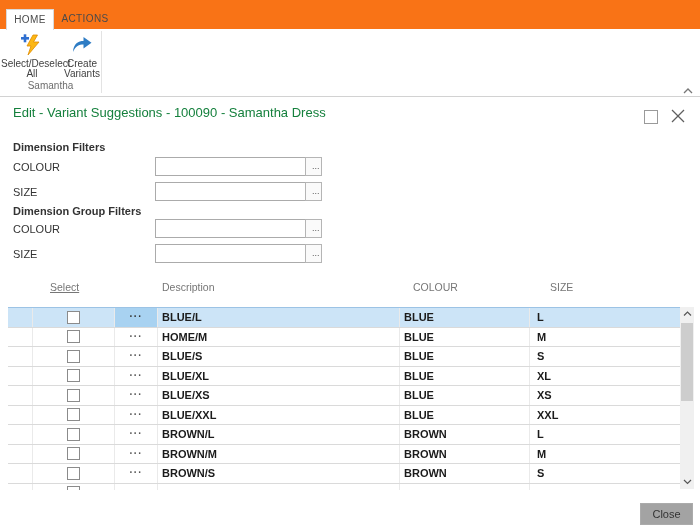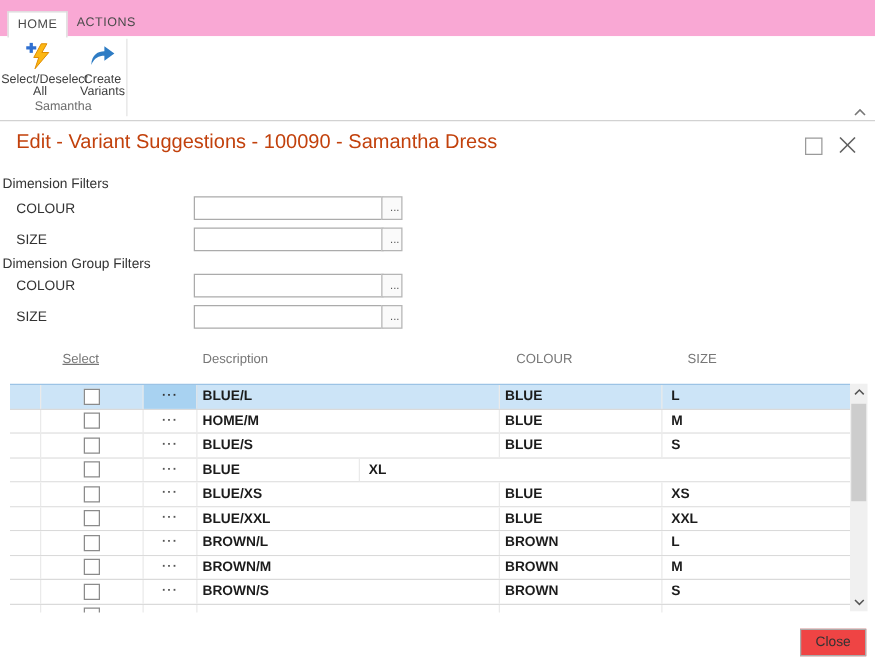--- a/index.html
+++ b/index.html
@@ -1,43 +1,43 @@
 <!DOCTYPE html>
 <html><head>
 <meta charset="utf-8">
 <style>
   html,body { margin:0; padding:0; }
   body {
     width:700px; height:530px; position:relative; overflow:hidden;
     background:#ffffff; font-family:"Liberation Sans", sans-serif; color:#333;
   }
   
-  .tab-strip { position:absolute; top:0; left:0; width:700px; height:29px; background:#f9a8d4; }
+  .tab-strip { position:absolute; top:0; left:0; width:700px; height:29px; background:#f97316; }
   .tab { position:absolute; top:9px; height:20px; line-height:20px; font-size:10px;
          color:#4a4a4a; text-align:center; letter-spacing:0.4px; cursor:default; }
   .tab-home { left:6px; width:46px; background:#ffffff; border:1px solid #d9d9d9; border-bottom:none; z-index:3; }
   .tab-actions { left:56px; width:58px; }
   .ribbon-content { position:absolute; top:29px; left:0; width:700px; height:68px;
                     background:#ffffff; border-bottom:1px solid #d2d2d2; box-sizing:border-box; }
   .ribbon-button { position:absolute; top:4px; text-align:center; font-size:10px; color:#3f3f3f; }
   .ribbon-button .icon { display:block; margin:0 auto 2px auto; width:24px; height:24px; }
   .ribbon-button .lbl { line-height:10px; }
   .rb1 { left:1px; width:62px; }
   .rb2 { left:63px; width:38px; }
   .group-label { position:absolute; left:0; top:51px; width:101px; text-align:center;
                  font-size:10px; color:#6d6d6d; }
   .group-divider { position:absolute; left:101px; top:2px; width:1px; height:62px; background:#e3e3e3; }
   .ribbon-collapse { position:absolute; right:6px; top:53px; width:12px; height:10px; cursor:pointer; }
   
-  .dialog-title { position:absolute; left:13px; top:105px; font-size:16px; color:#c2410c; }
+  .dialog-title { position:absolute; left:13px; top:105px; font-size:13px; color:#15803d; }
   .win-max { position:absolute; left:644px; top:110px; width:12px; height:12px;
              border:1px solid #9a9a9a; background:#fff; cursor:pointer; }
   .win-close { position:absolute; left:669px; top:107px; width:18px; height:18px; cursor:pointer; }
   
-  .section-title { position:absolute; left:2px; font-size:11px; font-weight:normal; color:#333; }
+  .section-title { position:absolute; left:13px; font-size:11px; font-weight:bold; color:#333; }
   .st1 { top:141px; } .st2 { top:205px; }
   .field-label { position:absolute; left:13px; font-size:11px; color:#333; }
   .fl1 { top:161px; } .fl2 { top:186px; } .fl3 { top:223px; } .fl4 { top:248px; }
   .field-input { position:absolute; left:155px; width:144px; height:17px; border:1px solid #ababab;
                  font-family:"Liberation Sans",sans-serif; font-size:11px; padding:0 3px; outline:none; }
   .fi1 { top:157px; } .fi2 { top:182px; } .fi3 { top:219px; } .fi4 { top:244px; }
   .assist-btn { position:absolute; left:305px; width:17px; height:19px; border:1px solid #b5b5b5;
                 background:#fafafa; font-size:9px; color:#555; text-align:center; line-height:15px;
                 box-sizing:border-box; cursor:pointer; }
   .ab1 { top:157px; } .ab2 { top:182px; } .ab3 { top:219px; } .ab4 { top:244px; }
@@ -59,21 +59,21 @@
   .cbx { width:11px; height:11px; border:1px solid #8b8b8b; background:#fff; cursor:pointer; }
   .trow.selected { background:#cce4f7; }
   .trow.selected .c-dots { background:#a8d2f1; color:#333; }
   
   .vscroll { position:absolute; left:680px; top:307px; width:14px; height:182px; background:#f0f0f0; }
   .vs-btn { position:absolute; left:0; width:14px; height:14px; display:flex; align-items:center;
             justify-content:center; cursor:pointer; }
   .vs-up { top:0; } .vs-down { bottom:0; }
   .vs-thumb { position:absolute; left:1px; top:16px; width:12px; height:78px; background:#cdcdcd; cursor:grab; }
   
-  .close-btn { position:absolute; left:640px; top:503px; width:53px; height:22px; background:#ef4444;
+  .close-btn { position:absolute; left:640px; top:503px; width:53px; height:22px; background:#a3a3a3;
                border:1px solid #ababab; font-family:"Liberation Sans",sans-serif; font-size:11px;
                color:#333; cursor:pointer; }
 </style>
 </head>
 <body>
 
 <div class="tab-strip">
   <div class="tab tab-home">HOME</div>
   <div class="tab tab-actions">ACTIONS</div>
 </div>
@@ -175,20 +175,21 @@
     <div class="c-desc">BLUE/S</div>
     <div class="c-col">BLUE</div>
     <div class="c-size">S</div>
   </div>
     <div class="trow">
     <div class="c-sel"></div>
     <div class="c-chk">
       <div class="cbx"></div>
     </div>
     <div class="c-dots">···</div>
+    <div class="c-desc">BLUE/XL</div>
     <div class="c-col">BLUE</div>
     <div class="c-size">XL</div>
   </div>
     <div class="trow">
     <div class="c-sel"></div>
     <div class="c-chk">
       <div class="cbx"></div>
     </div>
     <div class="c-dots">···</div>
     <div class="c-desc">BLUE/XS</div>

